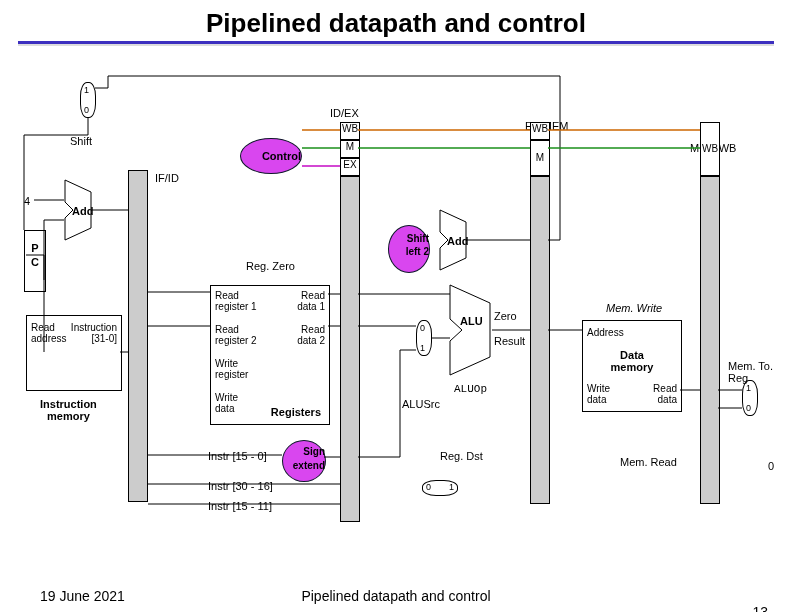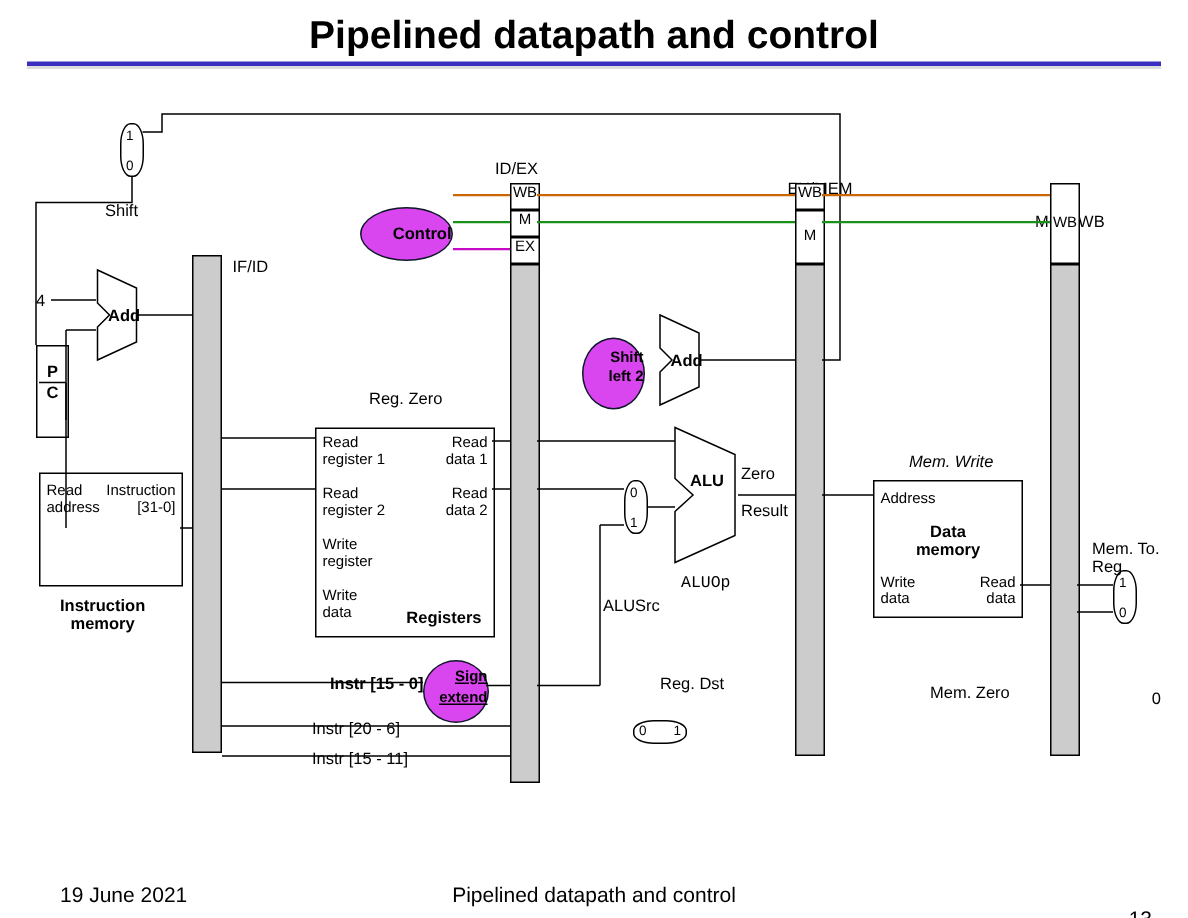--- a/index.html
+++ b/index.html
@@ -85,24 +85,24 @@
 register</div>
   <div style="position:absolute;left:4px;top:106px;white-space:pre;" class="tiny">Write
 data</div>
   <div style="position:absolute;right:4px;top:4px;white-space:pre;text-align:right;" class="tiny">Read
 data 1</div>
   <div style="position:absolute;right:4px;top:38px;white-space:pre;text-align:right;" class="tiny">Read
 data 2</div>
   <div style="position:absolute;right:8px;bottom:6px;font-weight:bold;">Registers</div>
 </div>
 
-<div class="el ell" style="left:282px;top:380px;width:42px;height:36px;white-space:pre;font-weight:bold;line-height:14px;padding-top:4px;font-size:10px;text-decoration:underline;">Sign
+<div class="el ell" style="left:282px;top:380px;width:42px;height:36px;white-space:pre;font-weight:bold;line-height:14px;padding-top:4px;font-size:10px;">Sign
 extend</div>
-<div class="el label tiny" style="left:220px;top:390px;font-weight:bold;">Instr [15 - 0]</div>
-<div class="el label tiny" style="left:208px;top:420px;">Instr [20 - 6]</div>
+<div class="el label tiny" style="left:208px;top:390px;">Instr [15 - 0]</div>
+<div class="el label tiny" style="left:208px;top:420px;">Instr [30 - 16]</div>
 <div class="el label tiny" style="left:208px;top:440px;">Instr [15 - 11]</div>
 
 <div class="el ell" style="left:388px;top:165px;width:40px;height:40px;white-space:pre;line-height:13px;padding-top:6px;font-weight:bold;font-size:10px;">Shift
 left 2</div>
 
 <svg style="left:440px;top:150px;" width="40" height="60">
   <polygon points="0,0 26,12 26,48 0,60 0,38 8,30 0,22" fill="#fff" stroke="#000"></polygon>
 </svg>
 <div class="el label" style="left:447px;top:175px;font-weight:bold;">Add</div>
 
@@ -134,21 +134,21 @@
 <div class="el box" style="left:582px;top:260px;width:98px;height:90px;text-align:left;">
   <div style="position:absolute;left:4px;top:6px;" class="tiny">Address</div>
   <div style="position:absolute;left:4px;bottom:6px;white-space:pre;" class="tiny">Write
 data</div>
   <div style="position:absolute;right:4px;bottom:6px;white-space:pre;text-align:right;" class="tiny">Read
 data</div>
   <div style="position:absolute;top:28px;width:100%;text-align:center;font-weight:bold;white-space:pre;">Data
 memory</div>
 </div>
 <div class="el label tiny" style="left:606px;top:242px;font-style:italic;">Mem. Write</div>
-<div class="el label tiny" style="left:620px;top:396px;">Mem. Zero</div>
+<div class="el label tiny" style="left:620px;top:396px;">Mem. Read</div>
 
 <div class="el label" style="left:690px;top:82px;">MEM/WB</div>
 <div class="el pipe" style="left:700px;top:116px;width:18px;height:326px;"></div>
 <div class="el sub" style="left:700px;top:62px;width:18px;height:52px;line-height:52px;">WB</div>
 
 <div class="el mux" style="left:742px;top:320px;">
   <span class="m0">1</span>
   <span class="m1">0</span>
 </div>
 <div class="el label tiny" style="left:728px;top:300px;">Mem. To. Reg</div>

